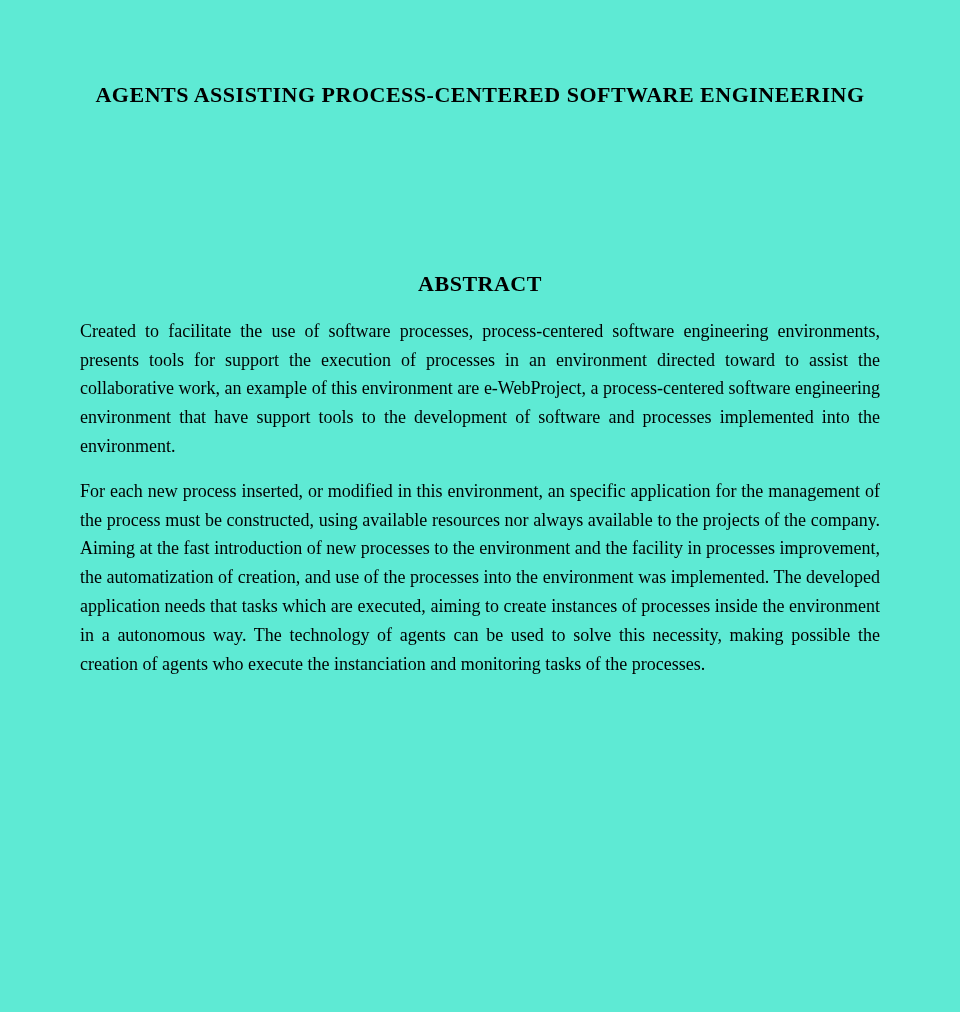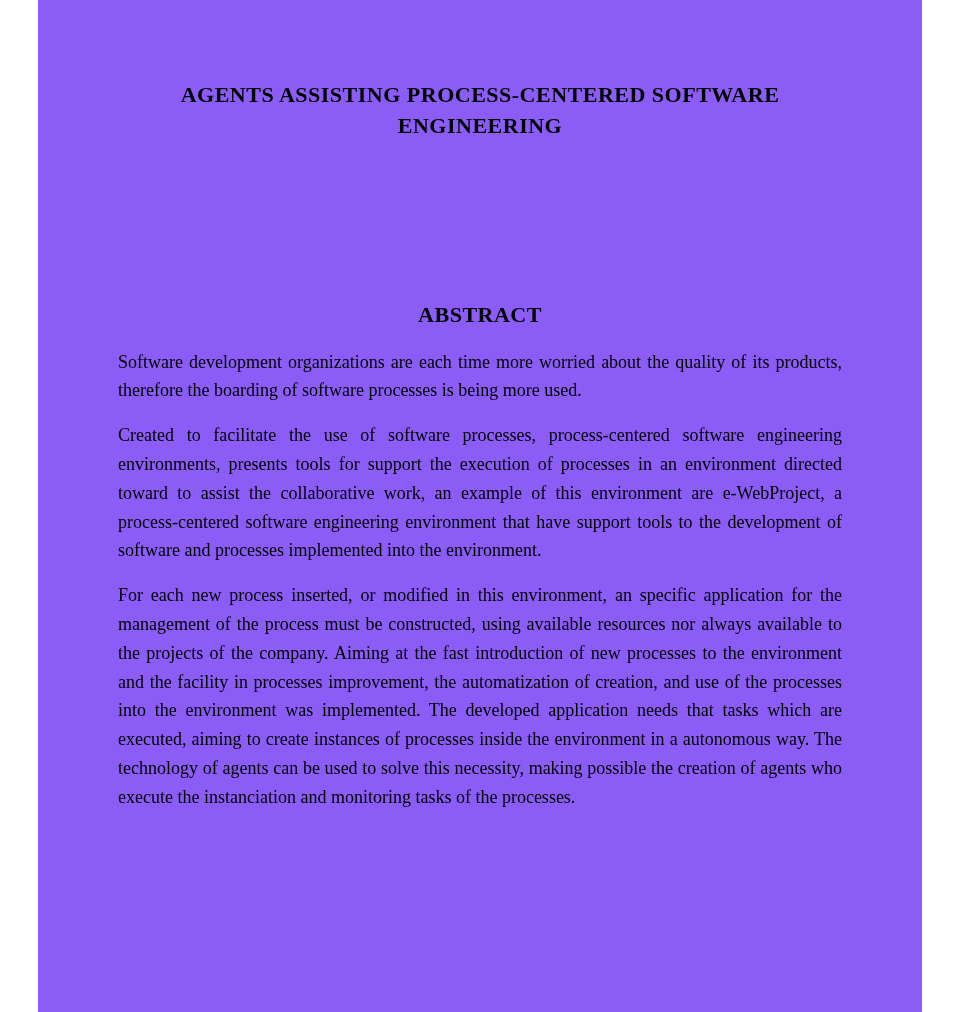--- a/index.html
+++ b/index.html
@@ -13,23 +13,23 @@
       font-family: "Times New Roman", Times, serif;
       width: 960px;
       min-height: 1012px;
       display: flex;
       justify-content: center;
       align-items: flex-start;
       padding: 0;
     }
 
     .page-container {
-      width: 884px;
+      width: 960px;
       min-height: 1012px;
-      background: #8b5cf6;
+      background: #5eead4;
       padding: 60px 80px 60px 80px;
     }
 
     .title-section {
       text-align: center;
       margin-bottom: 160px;
       padding-top: 20px;
     }
 
     .main-title {
@@ -77,19 +77,18 @@
 
   <div class="title-section">
     <h1 class="main-title">
       <span>AGENTS ASSISTING PROCESS-CENTERED SOFTWARE ENGINEERING</span><br>
     </h1>
   </div>
 
   <div class="abstract-section">
     <h2 class="abstract-heading">ABSTRACT</h2>
     <div class="abstract-body">
-      <p>Software development organizations are each time more worried about the quality of its products, therefore the boarding of software processes is being more used.</p>
       <p>Created to facilitate the use of software processes, process-centered software engineering environments, presents tools for support the execution of processes in an environment directed toward to assist the collaborative work, an example of this environment are e-WebProject, a process-centered software engineering environment that have support tools to the development of software and processes implemented into the environment.</p>
       <p>For each new process inserted, or modified in this environment, an specific application for the management of the process must be constructed, using available resources nor always available to the projects of the company. Aiming at the fast introduction of new processes to the environment and the facility in processes improvement, the automatization of creation, and use of the processes into the environment was implemented. The developed application needs that tasks which are executed, aiming to create instances of processes inside the environment in a autonomous way. The technology of agents can be used to solve this necessity, making possible the creation of agents who execute the instanciation and monitoring tasks of the processes.</p>
     </div>
   </div>
 
 </div>
 
 </body></html>

